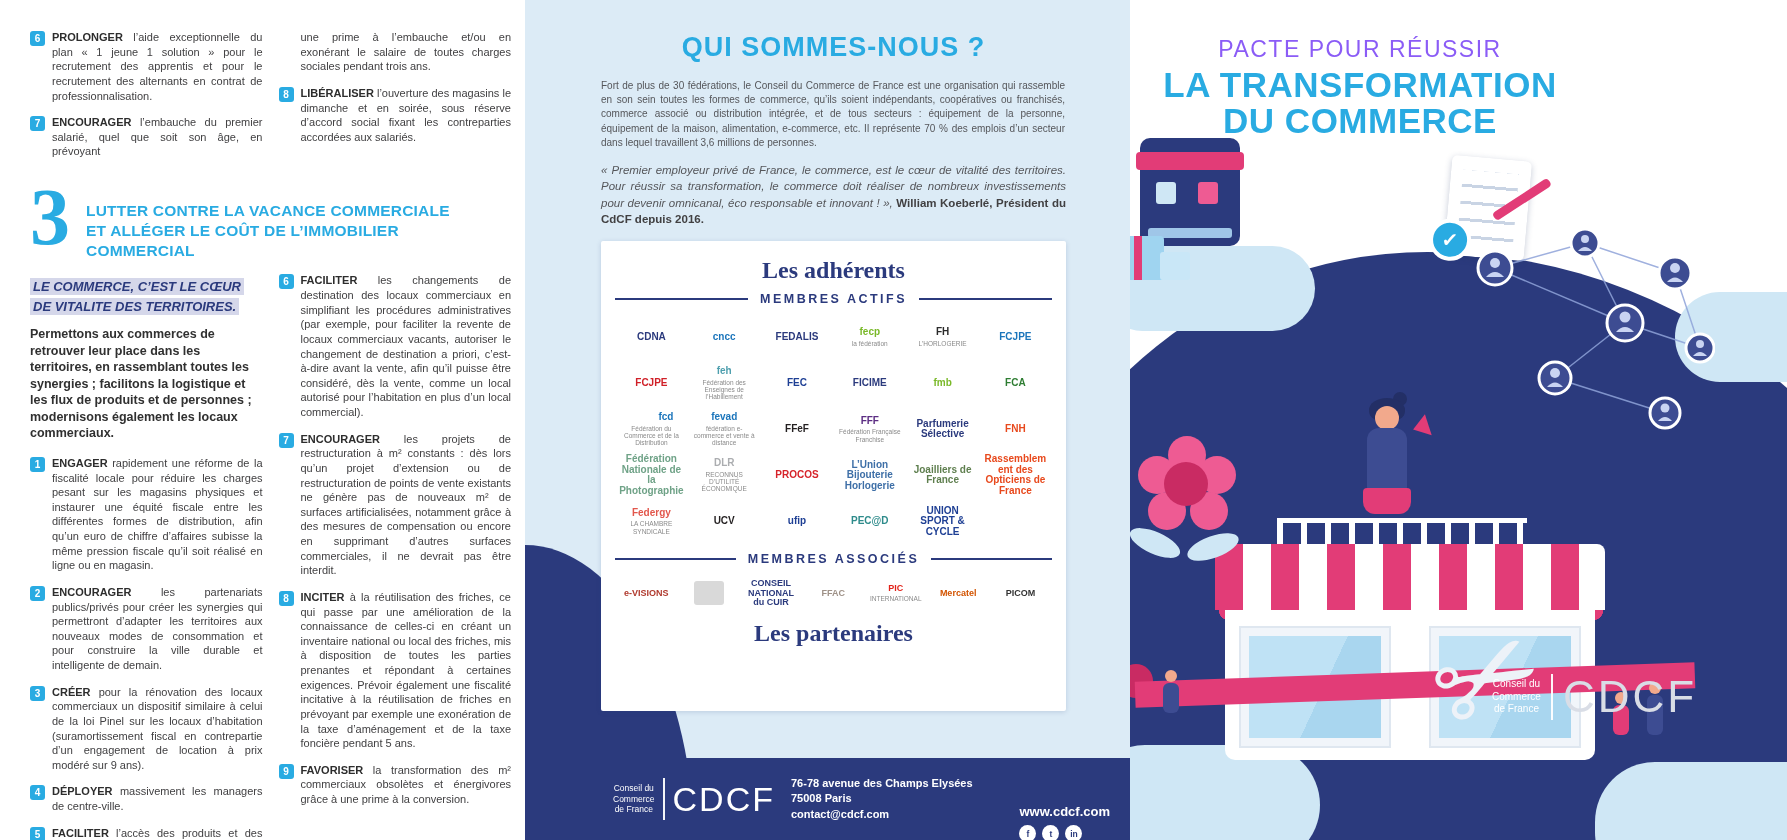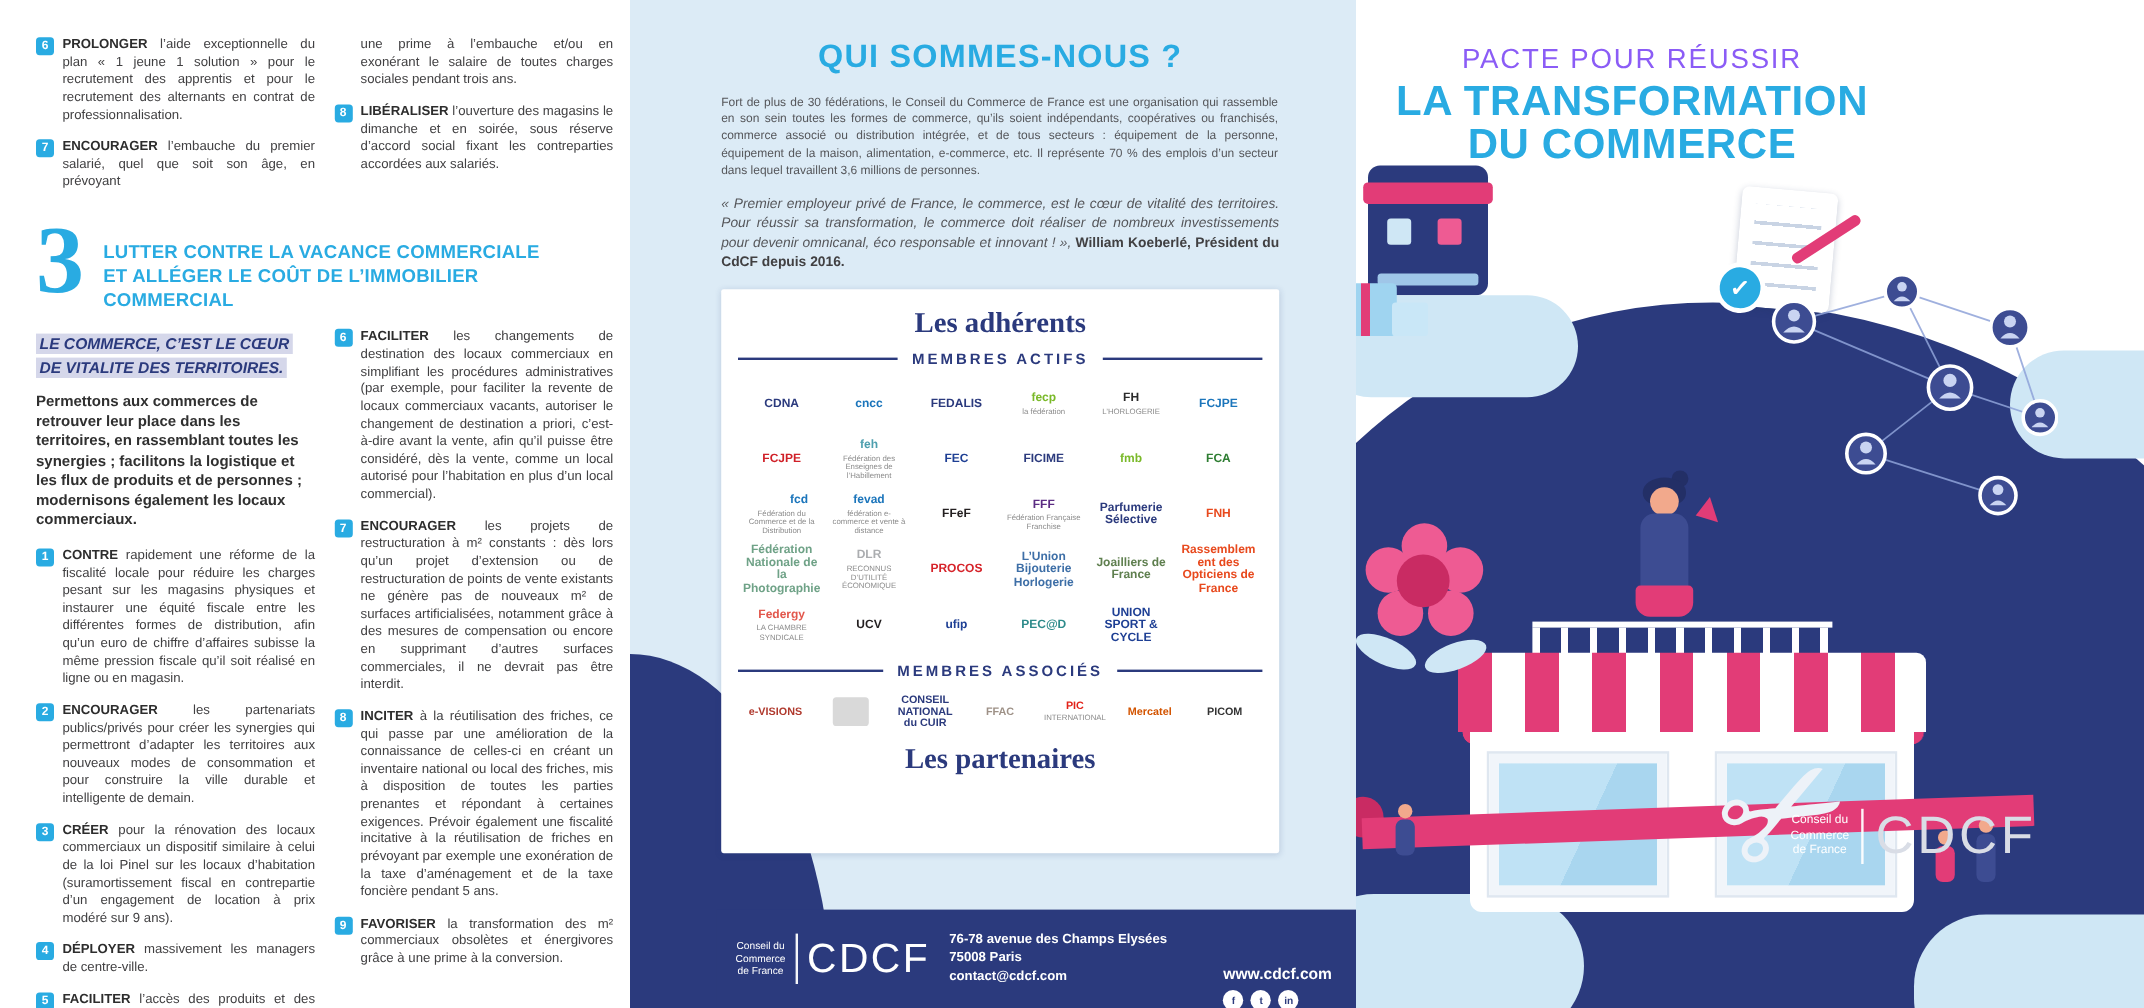--- a/index.html
+++ b/index.html
@@ -185,21 +185,21 @@
     </div>
 
     <div class="two-col">
       <div class="col">
         <p class="highlight"><span>LE COMMERCE, C’EST LE CŒUR DE VITALITE DES TERRITOIRES.</span></p>
         <p class="intro">Permettons aux commerces de retrouver leur place dans les territoires, en rassemblant toutes les synergies ; facilitons la logistique et les flux de produits et de personnes ; modernisons également les locaux commerciaux.</p>
         <div>
 
         <div class="pt-item">
             <span class="badge">1</span>
-            <p class="pt-text"><b>CONTRE</b> <span>rapidement une réforme de la fiscalité locale pour réduire les charges pesant sur les magasins physiques et instaurer une équité fiscale entre les différentes formes de distribution, afin qu’un euro de chiffre d’affaires subisse la même pression fiscale qu’il soit réalisé en ligne ou en magasin.</span></p>
+            <p class="pt-text"><b>ENGAGER</b> <span>rapidement une réforme de la fiscalité locale pour réduire les charges pesant sur les magasins physiques et instaurer une équité fiscale entre les différentes formes de distribution, afin qu’un euro de chiffre d’affaires subisse la même pression fiscale qu’il soit réalisé en ligne ou en magasin.</span></p>
           </div>
             <div class="pt-item">
             <span class="badge">2</span>
             <p class="pt-text"><b>ENCOURAGER</b> <span>les partenariats publics/privés pour créer les synergies qui permettront d’adapter les territoires aux nouveaux modes de consommation et pour construire la ville durable et intelligente de demain.</span></p>
           </div>
             <div class="pt-item">
             <span class="badge">3</span>
             <p class="pt-text"><b>CRÉER</b> <span>pour la rénovation des locaux commerciaux un dispositif similaire à celui de la loi Pinel sur les locaux d’habitation (suramortissement fiscal en contrepartie d’un engagement de location à prix modéré sur 9 ans).</span></p>
           </div>
             <div class="pt-item">

